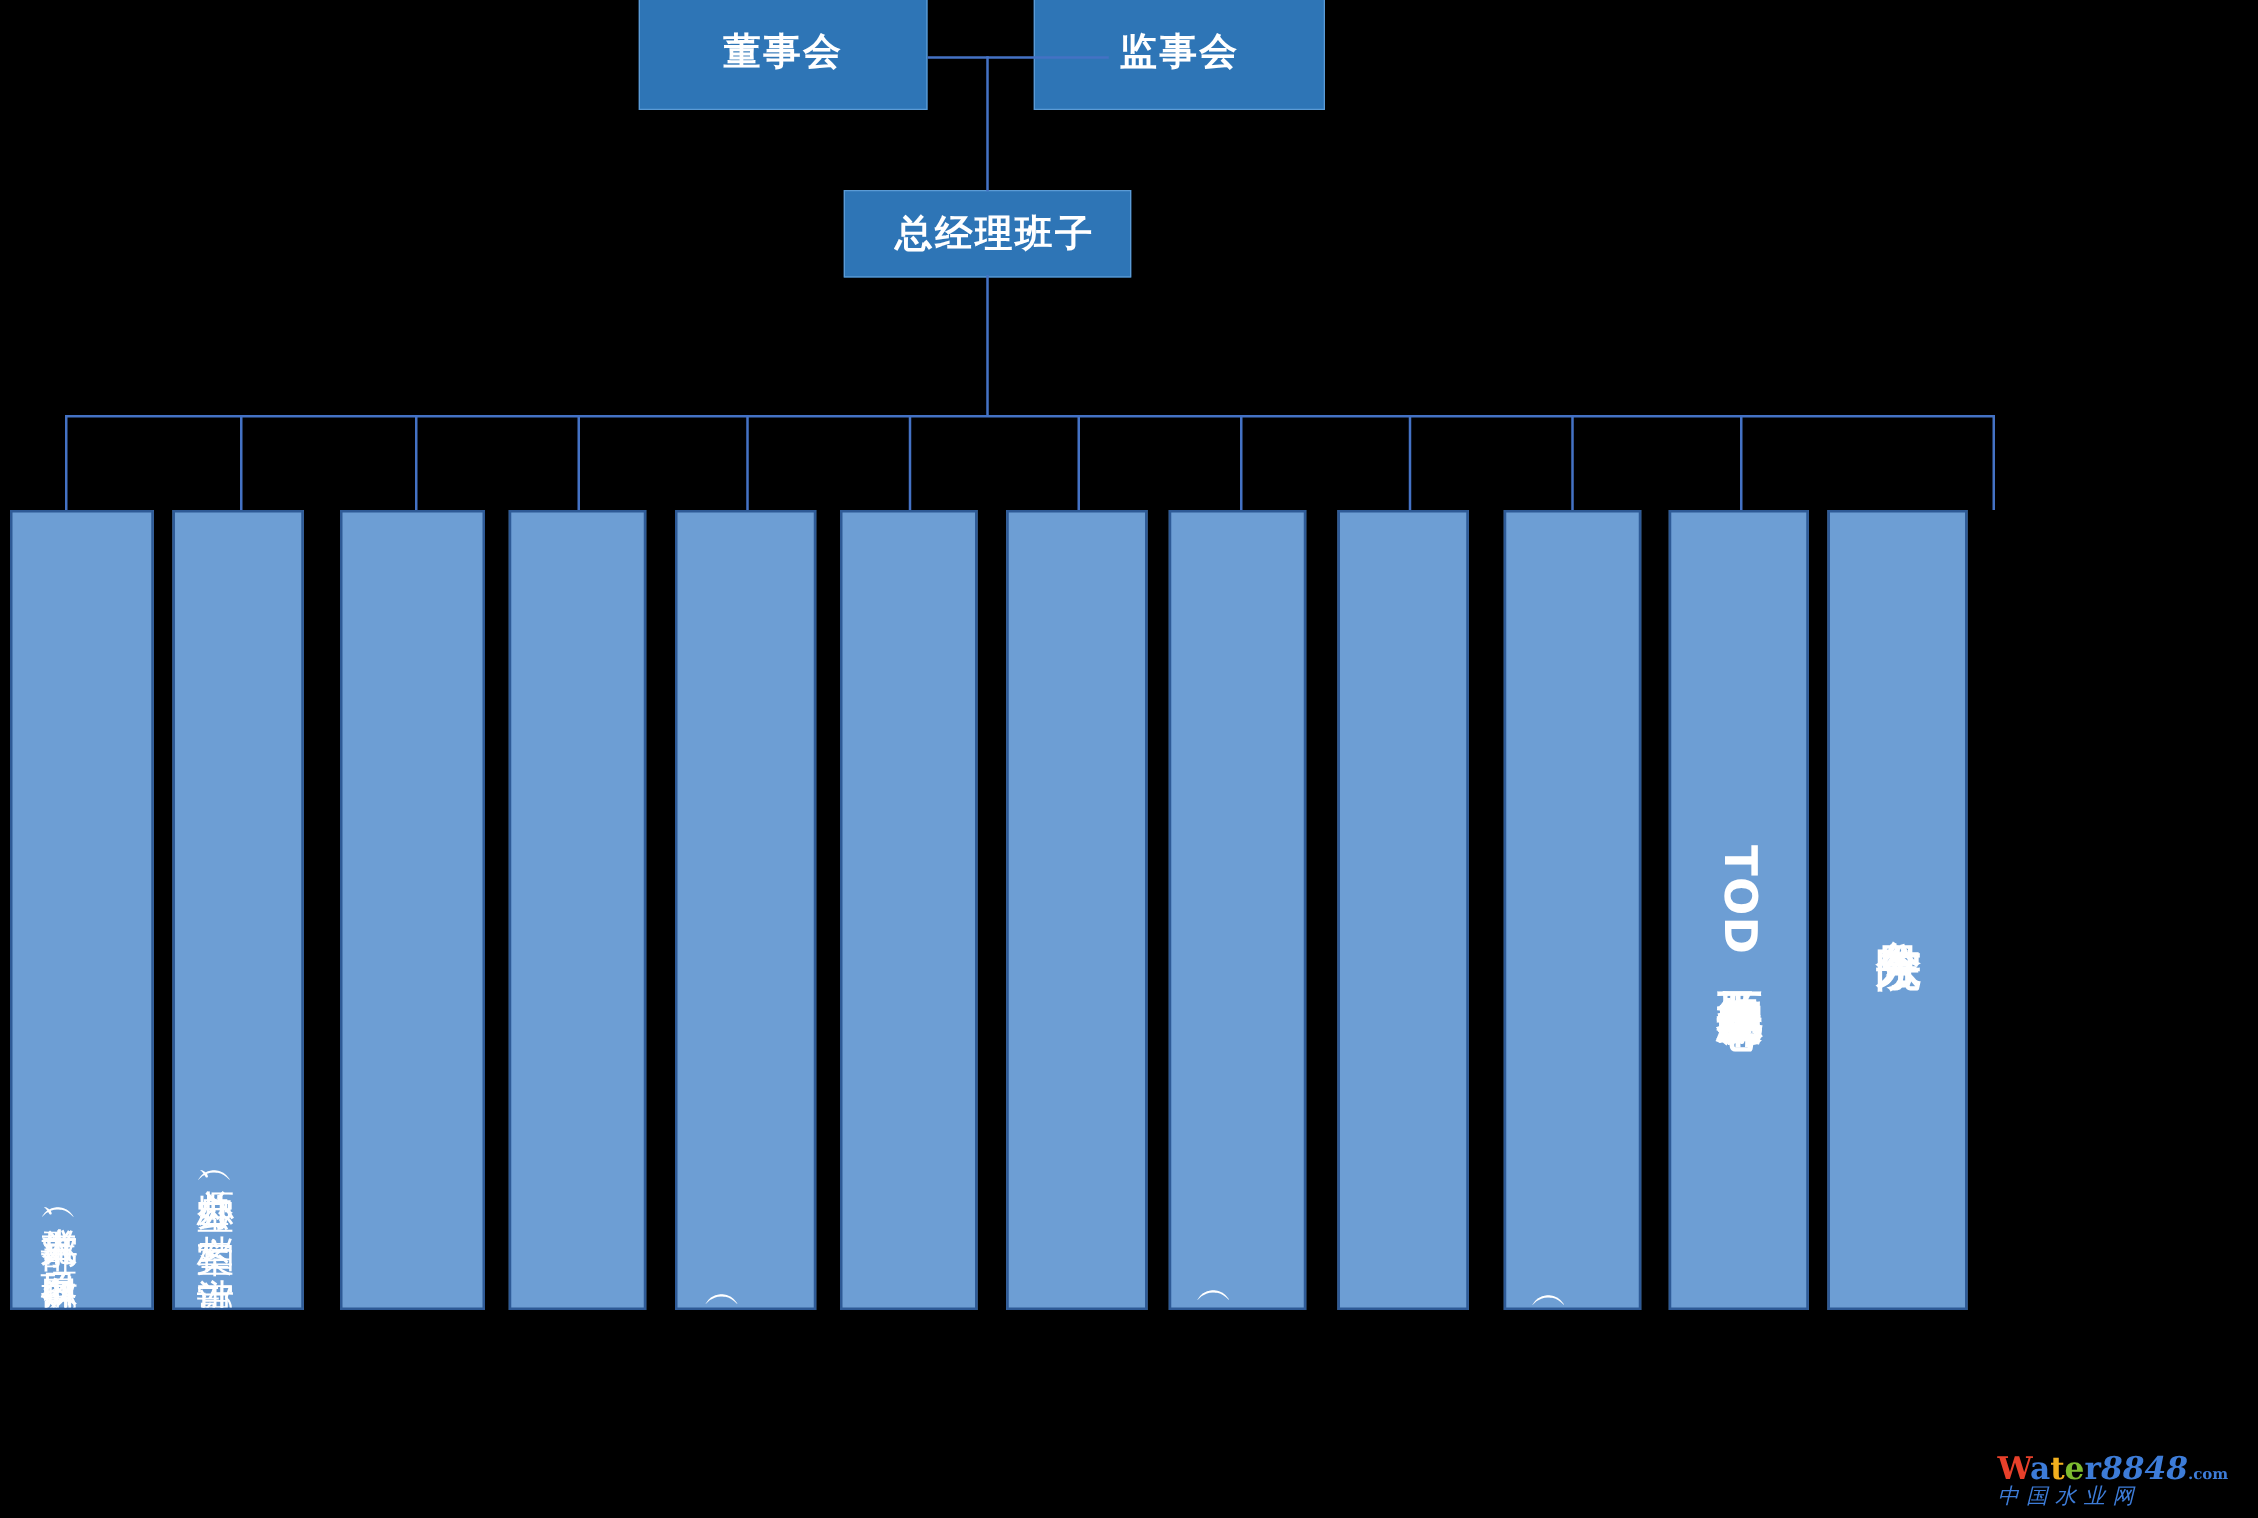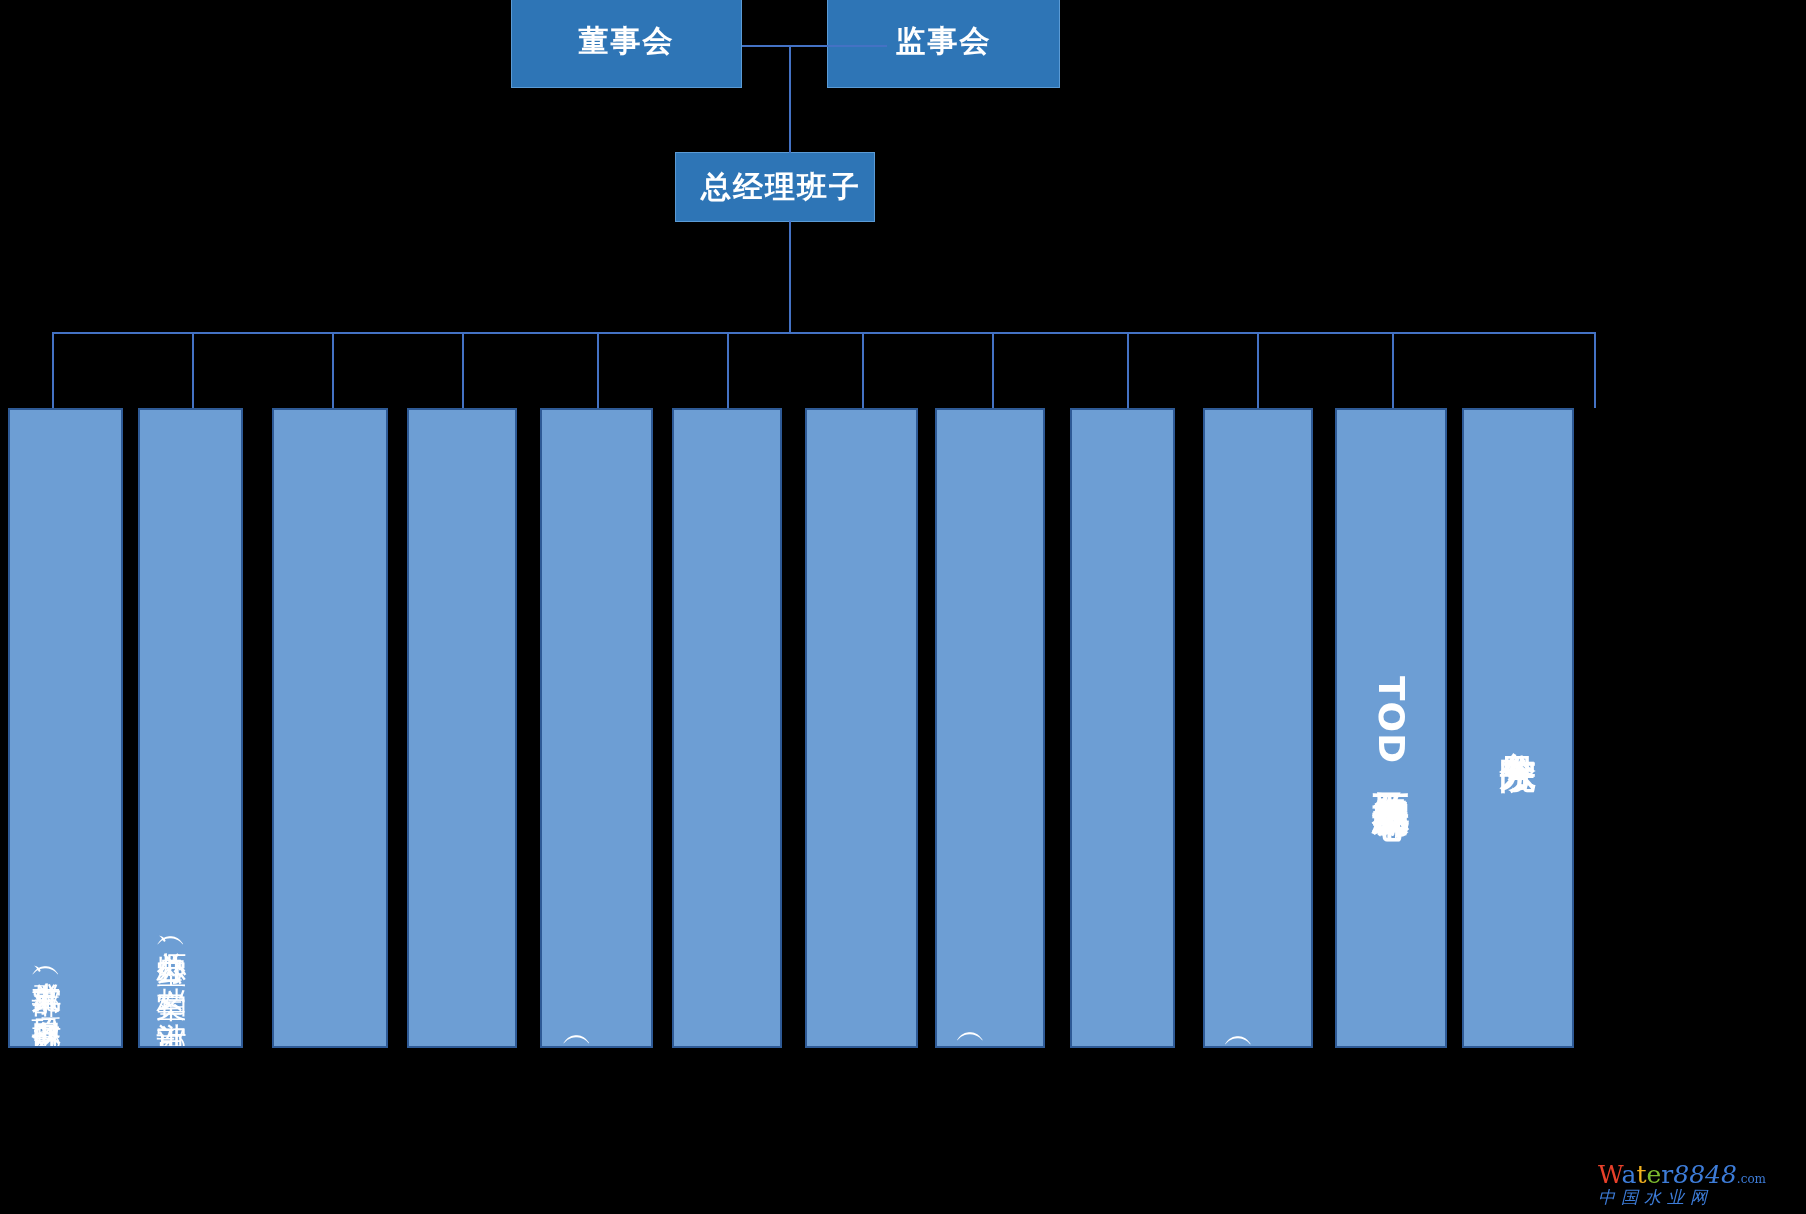--- a/index.html
+++ b/index.html
@@ -29,21 +29,21 @@
     box-sizing: border-box;
     display: flex;
     align-items: center;
     justify-content: center;
     color: #FFFFFF;
     font-weight: bold;
     letter-spacing: 2px;
   }
   #box-board        { left: 511px; top: -6px;  width: 231px; height: 94px;  font-size: 30px; }
   #box-supervisors  { left: 827px; top: -6px;  width: 233px; height: 94px;  font-size: 30px; }
-  #box-gm           { left: 675px; top: 152px; width: 200px; height: 70px;  font-size: 30px; padding-left: 12px; }
+  #box-gm           { left: 675px; top: 152px; width: 230px; height: 70px;  font-size: 30px; padding-left: 12px; }
 
   
   .line {
     position: absolute;
     background: #4472C4;
   }
   .line.h { height: 2px; }
   .line.v { width: 2px; }
 
   
@@ -86,21 +86,21 @@
     left: 1678px;
     top: 1162px;
     width: 124px;
     height: 46px;
     transform: translateX(-80px);
     font-family: "DejaVu Serif", "Liberation Serif", serif;
     user-select: none;
   }
   .wm-line1 {
     font-size: 25px;
-    font-weight: normal;
+    font-weight: bold;
     font-style: italic;
     line-height: 1;
     white-space: nowrap;
   }
   .wm-line1 .c1 { color: #E8402A; font-style: normal; }
   .wm-line1 .c2 { color: #3D7CD8; font-style: normal; }
   .wm-line1 .c3 { color: #F2B01E; font-style: normal; }
   .wm-line1 .c4 { color: #7DBB2F; font-style: normal; }
   .wm-line1 .c5 { color: #3D7CD8; font-style: normal; }
   .wm-line1 .num { color: #3D7CD8; }

